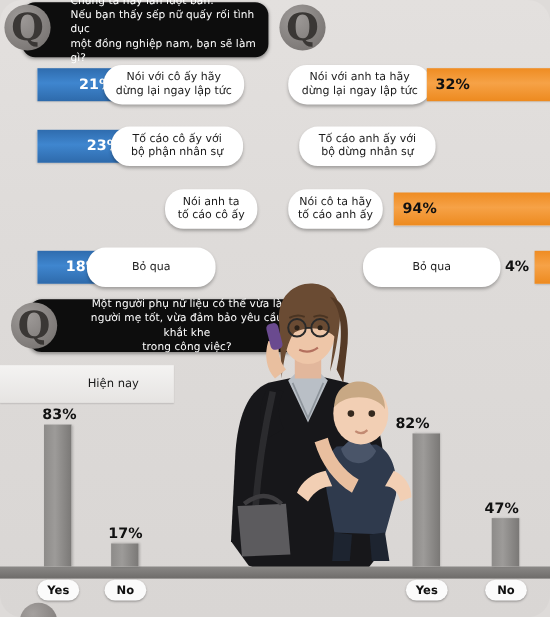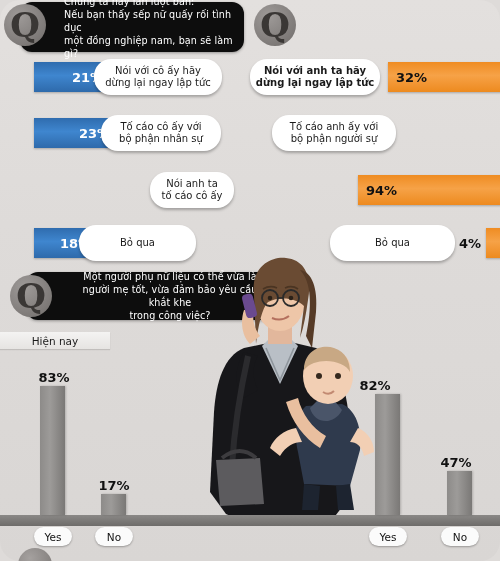--- a/index.html
+++ b/index.html
@@ -47,37 +47,37 @@
   .val-out{position:absolute;top:50%;transform:translateY(-50%);
        font-weight:bold;font-size:13px;color:#111;}
 
   .pill{position:absolute;background:#fff;border-radius:17px;
         box-shadow:0 2px 3px rgba(0,0,0,.28);
         display:flex;align-items:center;justify-content:center;
         font-size:10px;line-height:12.5px;color:#1a1a1a;text-align:center;
         white-space:pre-line;}
 
   
-  .era{position:absolute;height:17px;background:linear-gradient(180deg,#f4f3f2,#e6e4e2);
+  .era{position:absolute;height:34px;background:linear-gradient(180deg,#f4f3f2,#e6e4e2);
        display:flex;align-items:center;justify-content:center;
-       font-size:10.5px;color:#1a1a1a;box-shadow:0 1px 1px rgba(0,0,0,.12);}
+       font-size:10.5px;color:#1a1a1a;box-shadow:0 1px 1px rgba(0,0,0,.12);padding-left:48px;}
   #era-left{left:0;top:332px;width:110px;}
   #era-right{left:390px;top:332px;width:110px;}
 
   
   #baseline{position:absolute;left:0;top:515px;width:500px;height:11px;
             background:linear-gradient(180deg,#8a8886,#6e6c6a);}
   .cbar{position:absolute;
         background:linear-gradient(90deg,#8d8b89 0%,#9d9b99 40%,#7a7876 100%);
         box-shadow:1px 0 2px rgba(0,0,0,.2);}
   .cval{position:absolute;font-weight:bold;font-size:13px;color:#111;
         text-align:center;}
   .clabel{position:absolute;height:19px;background:#fbfbfb;border-radius:10px;
         box-shadow:0 1px 2px rgba(0,0,0,.3);display:flex;align-items:center;
-        justify-content:center;font-size:10.5px;font-weight:normal;color:#111;}
+        justify-content:center;font-size:10.5px;font-weight:bold;color:#111;}
 
   
   #photo{position:absolute;left:200px;top:252px;width:175px;height:268px;
          overflow:hidden;}
   #corner-q{position:absolute;left:18px;top:548px;width:34px;height:34px;
         border-radius:50%;background:radial-gradient(circle at 35% 30%,#a5a19f,#85817f 70%,#747070);}
 </style>
 </head>
 <body>
 
@@ -114,33 +114,35 @@
   </div>
 
   <div class="row" style="left:0;top:228px;width:250px;">
     <div class="bar blue" style="left:12px;width:64px;">
       <span class="val">18%</span>
     </div>
     <div class="pill" style="left:79px;top:-3px;width:117px;height:36px;">Bỏ qua</div>
   </div>
 
   <div class="row" style="left:250px;top:62px;width:250px;">
-    <div class="pill" style="left:0;top:-3px;width:130px;height:36px;font-weight:bold;">Nói với anh ta hãy
+    <div class="pill" style="left:12px;top:-3px;width:130px;height:36px;">Nói với anh ta hãy
 dừng lại ngay lập tức</div>
     <div class="bar orange" style="left:138px;width:102px;">
       <span class="val">32%</span>
     </div>
   </div>
 
   <div class="row" style="left:250px;top:118px;width:250px;">
     <div class="pill" style="left:22px;top:-3px;width:124px;height:36px;">Tố cáo anh ấy với
-bộ phận người sự</div>
+bộ dừng nhân sự</div>
   </div>
 
   <div class="row" style="left:250px;top:175px;width:250px;">
+    <div class="pill" style="left:12px;top:-3px;width:86px;height:36px;">Nói cô ta hãy
+tố cáo anh ấy</div>
     <div class="bar orange" style="left:108px;width:132px;">
       <span class="val">94%</span>
     </div>
   </div>
 
   <div class="row" style="left:250px;top:228px;width:250px;">
     <div class="pill" style="left:80px;top:-3px;width:125px;height:36px;">Bỏ qua</div>
     <span class="val-out" style="left:209px;">4%</span>
     <div class="bar orange" style="left:236px;width:12px;"></div>
   </div>

